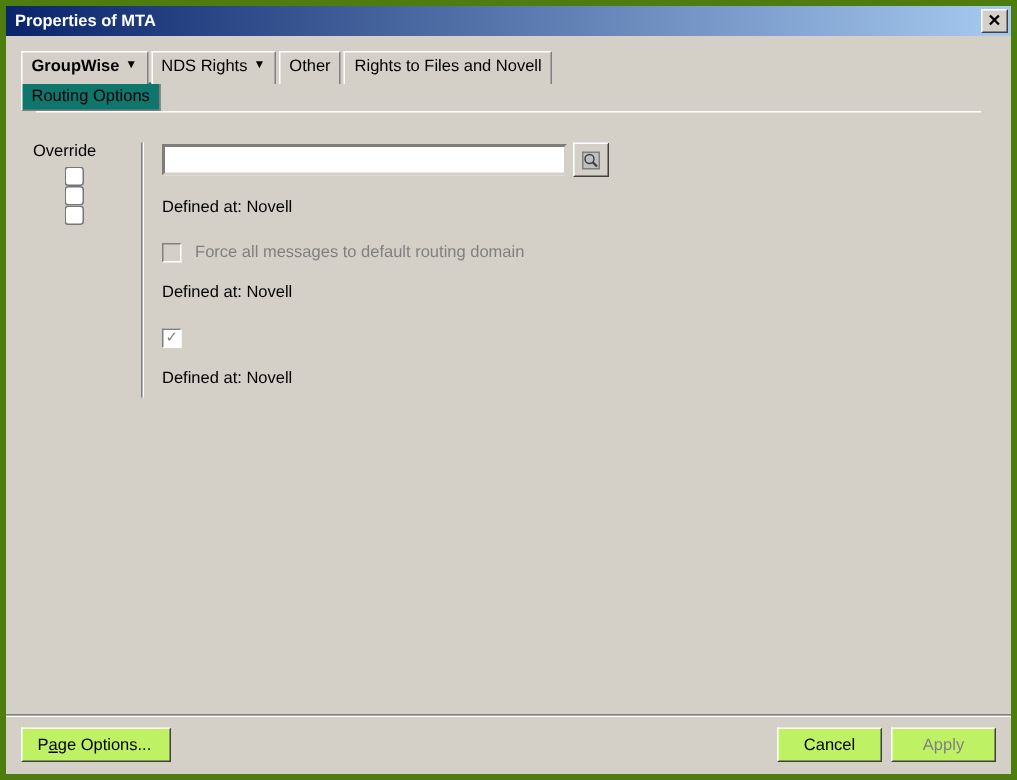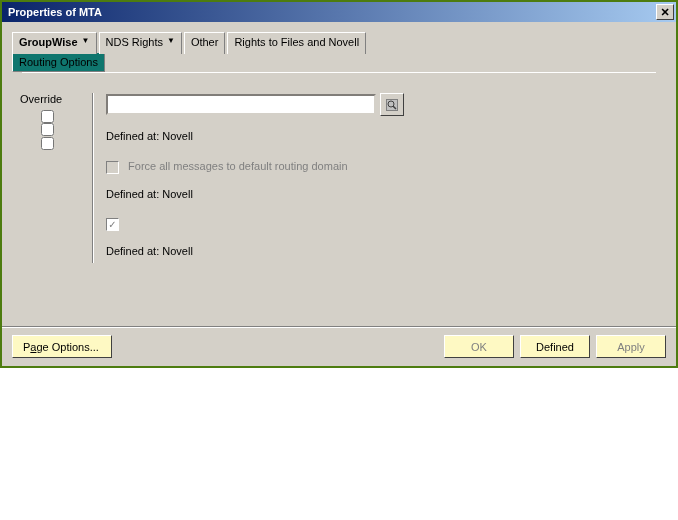--- a/index.html
+++ b/index.html
@@ -1,16 +1,16 @@
 <!DOCTYPE html>
 <html><head>
 <meta charset="utf-8">
 <style>
   html,body{margin:0;padding:0;font-family:Tahoma,Arial,sans-serif;font-size:11px;color:#000;background:#fff}
-  .window{width:678px;height:368px;border:2px solid #4d7c0f;box-sizing:border-box;background:#d4d0c8;position:relative}
+  .window{width:678px;height:520px;border:4px solid #4d7c0f;box-sizing:border-box;background:#d4d0c8;position:relative}
   .titlebar{height:20px;background:linear-gradient(to right,#0a246a,#a6caf0);display:flex;align-items:center;justify-content:space-between;padding:0 2px}
   .title{color:#fff;font-weight:bold;padding-left:4px}
   .closebtn{width:16px;height:14px;background:#d4d0c8;border:1px solid #fff;border-right-color:#404040;border-bottom-color:#404040;display:flex;align-items:center;justify-content:center;font-family:Arial;font-size:11px;font-weight:bold;line-height:1}
   .tabbar{padding:10px 10px 0 10px}
   .tabrow{display:flex;align-items:flex-end;position:relative;z-index:2}
   .tab{border:1px solid #808080;border-left-color:#fff;border-top-color:#fff;border-bottom:none;background:#d4d0c8;padding:3px 6px 4px 6px;margin-right:2px;display:flex;font-size:11px;height:14px}
   .tab.active{border-top:1px solid #fff}
   .tabdrop{margin-left:4px;font-size:8px;color:#000}
   .subtabrow{display:flex;position:relative;z-index:1;margin-top:-1px}
   .subtab{border:1px solid #808080;border-left-color:#fff;border-top:none;background:#0f766e;padding:3px 6px;font-size:11px}
@@ -27,21 +27,21 @@
   .defat{margin-top:14px}
   .block{margin-bottom:22px}
   .cb-override{margin-top:2px;margin-bottom:34px}
   .cb-override2{margin-top:0;margin-bottom:28px}
   .cb{width:13px;height:13px;margin:0 6px 0 0;vertical-align:middle}
   .disabled{color:#808080}
   .greychk{position:relative;display:inline-flex;align-items:center;justify-content:center;width:13px;height:13px;border:1px solid #808080;border-right-color:#fff;border-bottom-color:#fff;box-sizing:border-box;background:#d4d0c8;margin-right:6px;vertical-align:middle}
   .greychk.white{background:#fff}
   .greychk .tick{font-size:10px;color:#808080;line-height:1}
   .bottombar{position:absolute;left:0;right:0;bottom:0;display:flex;align-items:center;padding:8px 10px;border-top:1px solid #808080;box-shadow:inset 0 1px 0 #fff;background:#d4d0c8}
-  .btn{min-width:70px;height:23px;border:1px solid #fff;border-right-color:#404040;border-bottom-color:#404040;background:#fef9c3;font:inherit;padding:0 10px;margin-left:6px}
+  .btn{min-width:70px;height:23px;border:1px solid #fff;border-right-color:#404040;border-bottom-color:#404040;background:#bef264;font:inherit;padding:0 10px;margin-left:6px}
   .btn.disabled{color:#808080}
   .spacer{flex:1}
   .u{text-decoration:underline}
   input[type=checkbox]{accent-color:#d4d0c8}
 </style>
 </head>
 <body>
 
 <div class="window">
   <div class="titlebar">
@@ -115,17 +115,16 @@
         <div class="defat">Defined at: Novell</div>
       </div>
     </div>
   </div>
 
   <div class="bottombar">
     <button class="btn" style="min-width:100px;margin-left:0;text-align:left;padding-left:10px">
       <span>P</span><span class="u">a</span><span>ge Options...</span>
     </button>
     <div class="spacer"></div>
-    <button class="btn disabled">OK</button>
-    <button class="btn">Defined</button>
+    <button class="btn">Cancel</button>
     <button class="btn disabled">Apply</button>
   </div>
 </div>
 
 </body></html>

